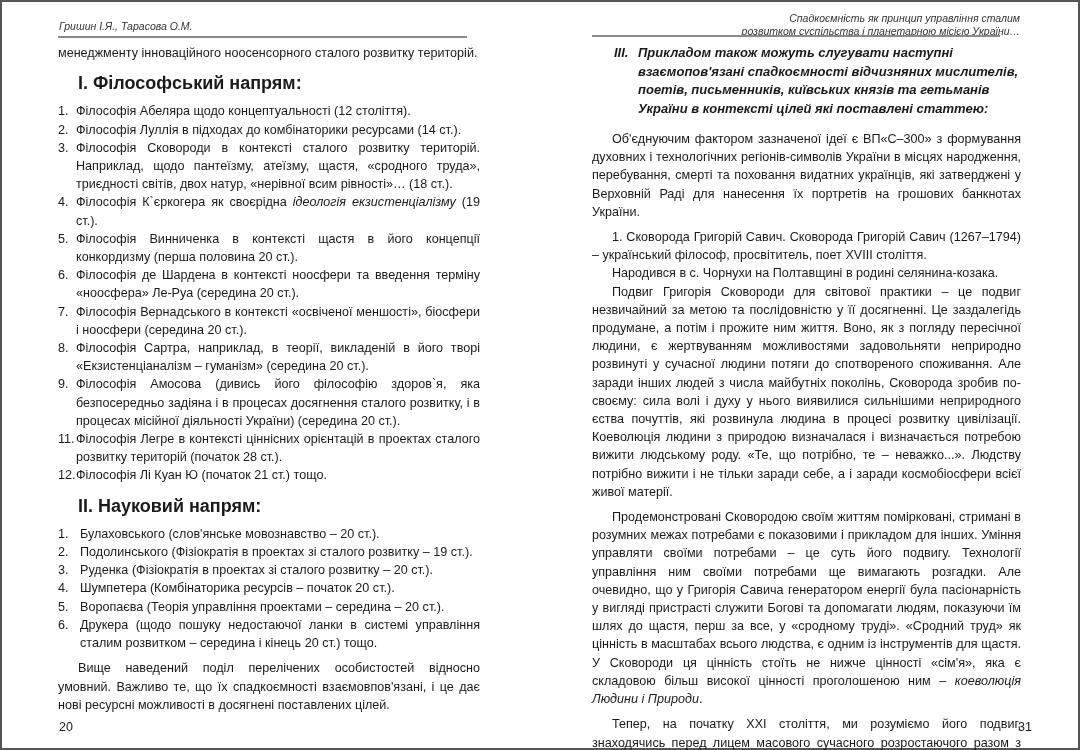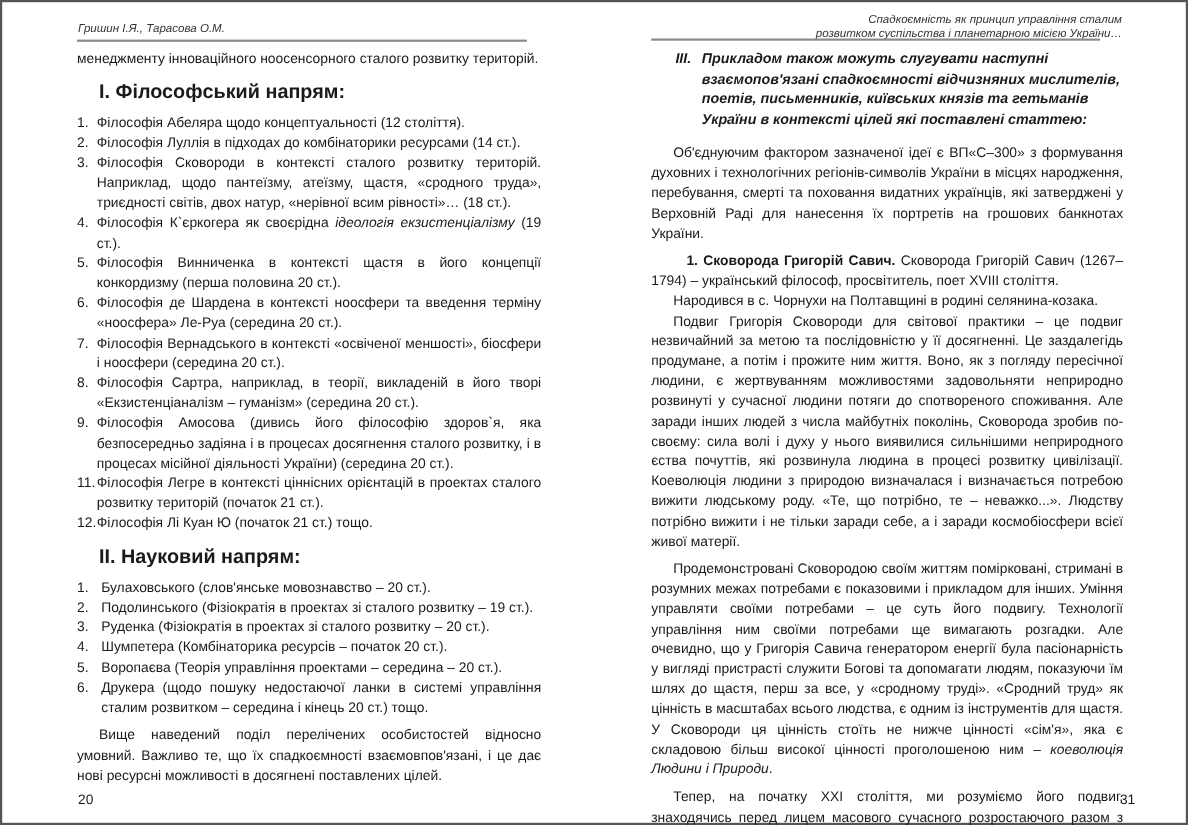--- a/index.html
+++ b/index.html
@@ -12,21 +12,21 @@
   .spread {
     position: absolute; left: 0; top: 0;
     width: 1076px; height: 746px;
     border: 2px solid #555;
     border-top-width: 2px;
     background: #fff;
   }
   .page {
     position: absolute; top: 0; height: 746px;
   }
-  .page.left { left: 12px; width: 538px; }
+  .page.left { left: 0; width: 538px; }
   .page.right { left: 538px; width: 538px; }
 
   .running-head {
     position: absolute;
     font-style: italic;
     font-size: 10.5px;
     color: #333;
     line-height: 13px;
   }
   .left .running-head { left: 57px; top: 18px; }
@@ -66,21 +66,21 @@
   }
   .section3 .num { width: 24px; flex: none; }
   .section3 .txt { flex: 1; }
 
   ol.list { list-style: none; margin: 0; padding: 0; }
   ol.list li { display: flex; }
   ol.list li .n { flex: none; width: 18px; }
   ol.list li .t { flex: 1; }
   .list2 li .n { width: 22px !important; }
 
-  .bold { font-weight: bold; margin-left: 12px; }
+  .bold { font-weight: normal; }
   .it { font-style: italic; }
 
   .page-num {
     position: absolute; font-size: 12.5px; top: 718px;
   }
   .left .page-num { left: 57px; }
   .right .page-num { right: 46px; }
 </style>
 </head>
 <body>
@@ -128,21 +128,21 @@
         <li>
             <span class="n">8.</span>
             <span class="t">Філософія Сартра, наприклад, в теорії, викладеній в його творі «Екзистенціаналізм – гуманізм» (середина 20 ст.).</span>
           </li>
         <li>
             <span class="n">9.</span>
             <span class="t">Філософія Амосова (дивись його філософію здоров`я, яка безпосередньо задіяна і в процесах досягнення сталого розвитку, і в процесах місійної діяльності України) (середина 20 ст.).</span>
           </li>
         <li>
             <span class="n">11.</span>
-            <span class="t">Філософія Легре в контексті ціннісних орієнтацій в проектах сталого розвитку територій (початок 21 ст.).</span>
+            <span class="t">Філософія Легре в контексті ціннісних орієнтацій в проектах сталого розвитку територій (початок 28 ст.).</span>
           </li>
         <li>
             <span class="n">12.</span>
             <span class="t">Філософія Лі Куан Ю (початок 21 ст.) тощо.</span>
           </li>
       </ol>
 
       <div class="section-head">ІІ. Науковий напрям:</div>
 
       <ol class="list list2">

